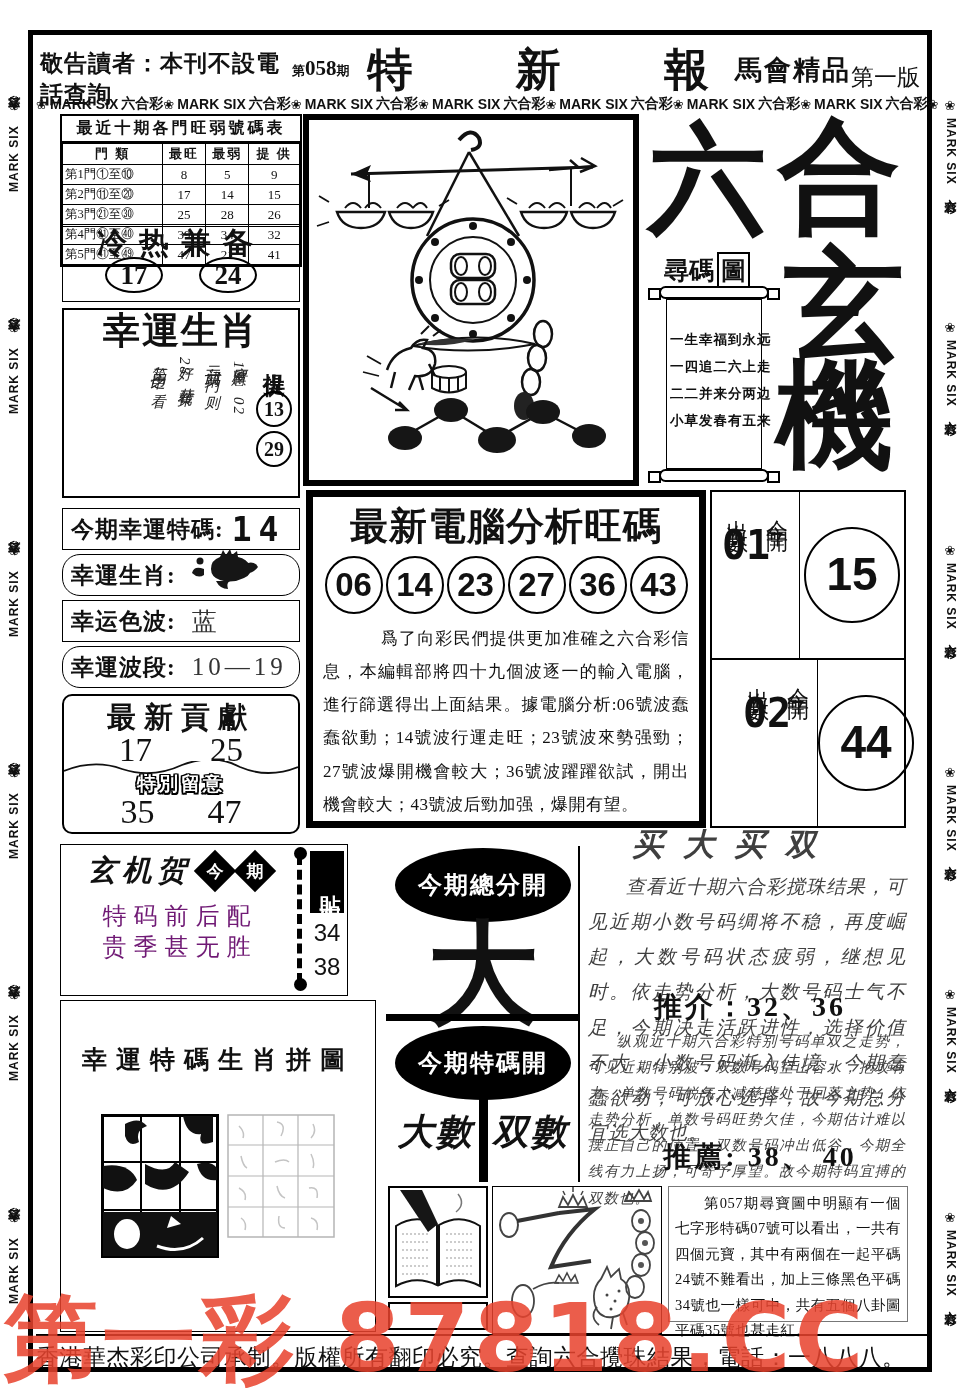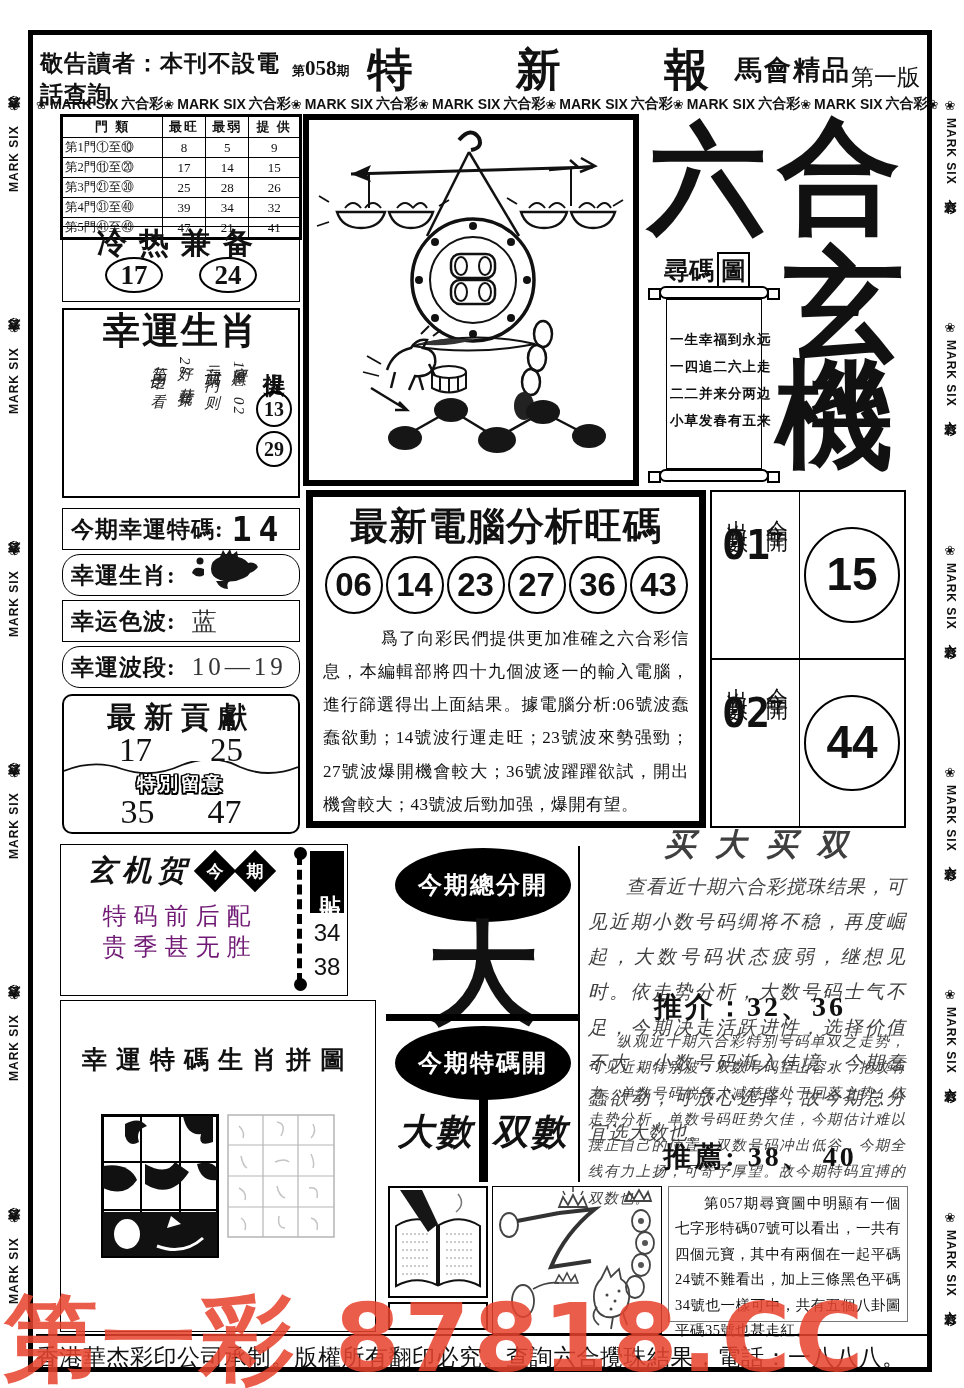--- a/index.html
+++ b/index.html
@@ -116,42 +116,42 @@
   
   .analysis { position:absolute; left:306px; top:490px; width:400px; height:338px; border:7px solid #000; padding:4px 10px; }
   .ana-title { font-size:38px; font-weight:900; letter-spacing:1px; text-align:center; white-space:nowrap; }
   .ana-circles { display:flex; justify-content:center; gap:3px; margin-top:4px; }
   .circle-lg { width:58px; height:58px; border:2.5px solid #000; border-radius:50%; font-family:"Liberation Sans", sans-serif; font-size:33px; font-weight:bold; text-align:center; line-height:54px; flex:0 0 auto; }
   .ana-para { font-size:17px; line-height:1.95; text-align:justify; text-indent:3.4em; margin-top:8px; letter-spacing:0.5px; }
 
   
   .counts { position:absolute; left:710px; top:490px; width:196px; height:338px; border:2px solid #000; display:flex; flex-direction:column; }
   .count-cell { flex:1; display:flex; }
-  .count-cell + .count-cell { border-top:2px solid #000; }
+  .count-cell + .count-cell { border-top:2px solid #000;padding-left:21px; }
   .count-left { width:88px; border-right:1.5px solid #000; padding:10px 4px 4px 10px; }
   .count-labels { display:flex; flex-direction:row-reverse; justify-content:flex-end; gap:10px; }
   .count-labels span { writing-mode:vertical-rl; font-size:22px; letter-spacing:6px; }
   .count-code { font-family:"DejaVu Sans Mono", monospace; font-size:40px; font-weight:bold; margin-top:2px; }
   .count-right { flex:1; display:flex; align-items:center; justify-content:center; }
   .circle-xl { width:96px; height:96px; border:2.5px solid #000; border-radius:50%; font-size:46px; font-weight:bold; text-align:center; line-height:91px; font-family:"Liberation Sans", sans-serif; }
 
   
   .vline { position:absolute; left:578px; top:846px; height:336px; border-left:2px solid #000; }
   .totalopen { position:absolute; left:388px; top:846px; width:190px; height:166px; text-align:center; }
   .black-oval { width:176px; height:74px; background:#000; border-radius:50%; margin:2px auto 0; display:flex; align-items:center; justify-content:center; }
   .black-oval span { color:#fff; font-size:24px; font-weight:bold; letter-spacing:2px; white-space:nowrap; }
   .big-da { font-size:112px; font-weight:bold; line-height:1; margin-top:-4px; }
   .hbar { position:absolute; left:386px; top:1014px; width:192px; height:7px; background:#000; }
   .specialopen { position:absolute; left:388px; top:1024px; width:190px; height:158px; text-align:center; }
   .so-stem { position:absolute; left:91px; top:70px; width:9px; height:88px; background:#000; }
   .so-vals { display:flex; margin-top:8px; }
   .so-vals div { flex:1; font-size:36px; font-weight:bold; font-style:italic; letter-spacing:2px; }
 
   
-  .buy-title { position:absolute; left:616px; top:824px; width:300px; text-align:center; font-size:31px; font-weight:bold; letter-spacing:20px; font-style:italic; white-space:nowrap; }
+  .buy-title { position:absolute; left:584px; top:824px; width:300px; text-align:center; font-size:31px; font-weight:bold; letter-spacing:20px; font-style:italic; white-space:nowrap; }
   .hand { color:#3f3f3f; font-style:italic; }
   .buy-p1 { position:absolute; left:588px; top:871px; width:318px; font-size:19px; line-height:1.85; text-align:justify; text-indent:2em; letter-spacing:1px;font-family:Liberation Mono, monospace; }
   .rec1 { position:absolute; left:620px; top:988px; width:260px; text-align:center; font-size:28px; font-weight:bold; letter-spacing:3px; white-space:nowrap; }
   .buy-p2 { position:absolute; left:588px; top:1028px; width:318px; font-size:14.5px; line-height:1.8; text-align:justify; text-indent:2em; letter-spacing:1px; }
   .rec2 { position:absolute; left:630px; top:1138px; width:260px; text-align:center; font-size:28px; font-weight:bold; letter-spacing:3px; white-space:nowrap; }
 
   
   .bookbox { position:absolute; left:388px; top:1186px; width:100px; height:112px; border:2px solid #000; }
   .bookbox2 { position:absolute; left:388px; top:1302px; width:100px; height:28px; border:2px solid #000; }
   .figbox { position:absolute; left:492px; top:1186px; width:170px; height:148px; border:1.5px solid #000; }
@@ -263,20 +263,21 @@
       </span>
     <span class="ms-group">
         <span class="strip-flower">❀</span>
         <span class="ms-en">MARK SIX</span>
         <span class="ms-cn">六合彩</span>
       </span>
     <span class="strip-flower">❀</span>
   </div>
 
   <div class="hot-table">
+    <div class="hot-title">最近十期各門旺弱號碼表</div>
     <table>
       <tbody>
           <tr>
         <th>門 類</th>
             <th>最旺</th>
             <th>最弱</th>
             <th>提 供</th>
       </tr>
       <tr>
             <td class="door">第1門①至⑩</td>

